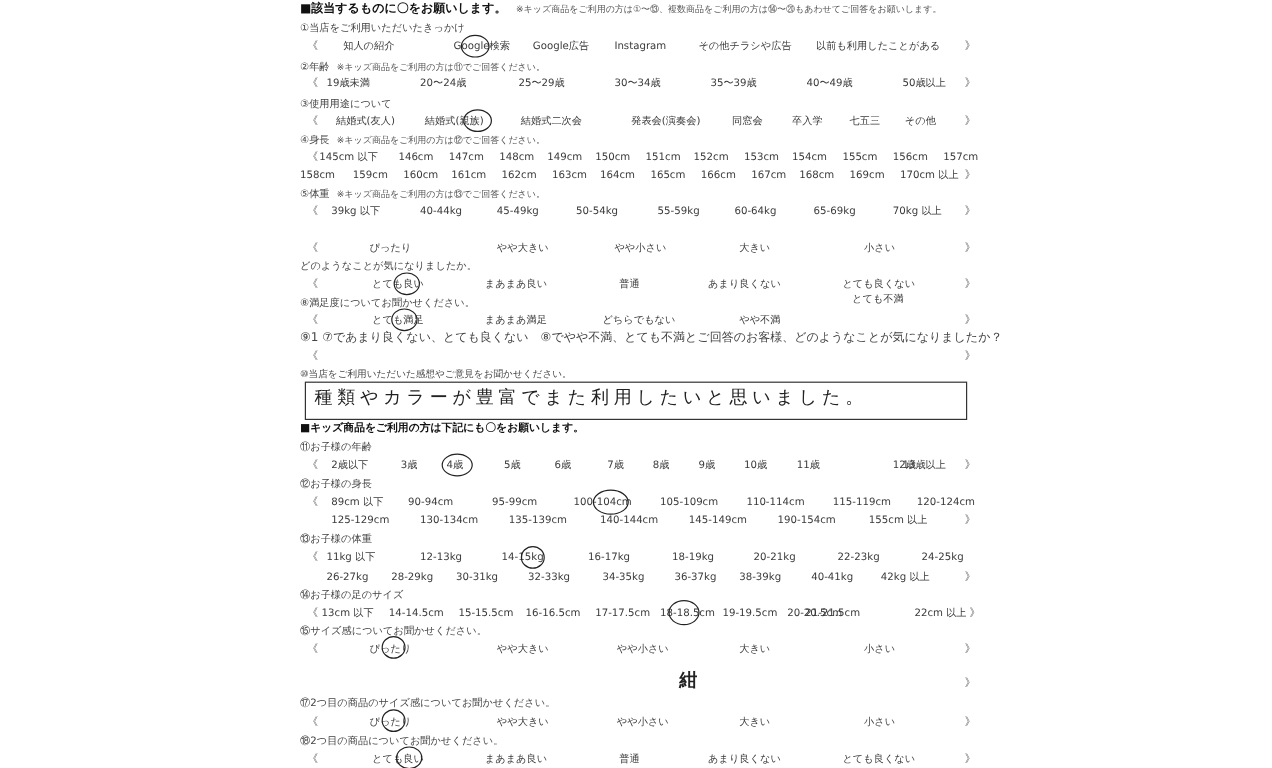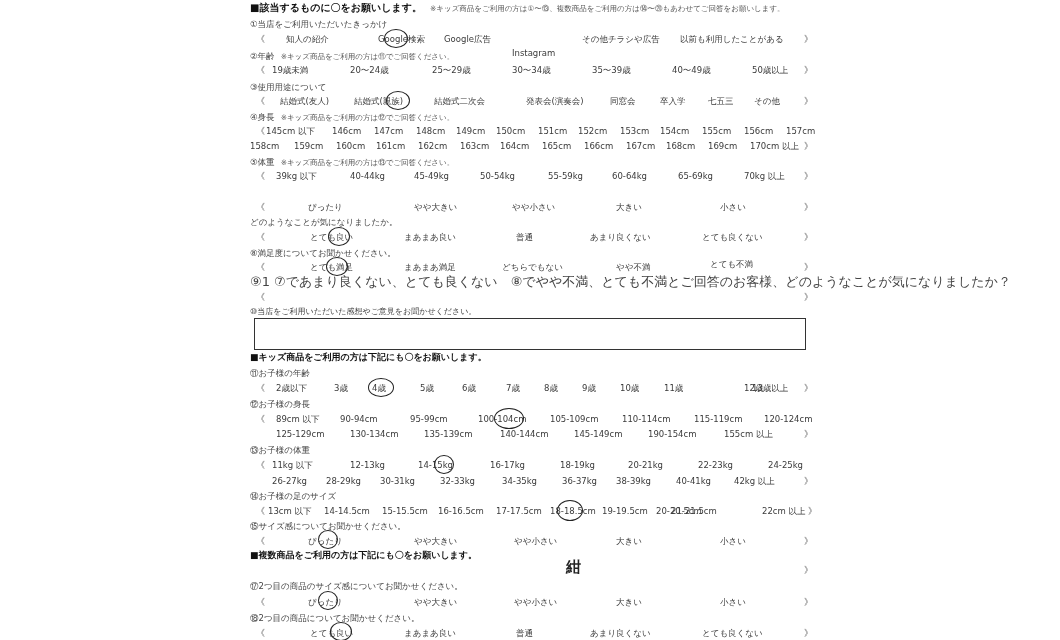--- a/index.html
+++ b/index.html
@@ -26,21 +26,21 @@
 
   <div class="ln hd" style="top:2px">
     <span>■該当するものに〇をお願いします。</span><span class="note">※キッズ商品をご利用の方は①〜⑬、複数商品をご利用の方は⑭〜⑳もあわせてご回答をお願いします。</span>
   </div>
 
   <div class="ln q" style="top:18px">①当店をご利用いただいたきっかけ</div>
   <span class="br" style="left:256px;top:33px">《</span>
   <span class="opt" style="left:286px;top:33px">知人の紹介</span>
   <span class="opt" style="left:378px;top:33px">Google検索</span>
   <span class="opt" style="left:444px;top:33px">Google広告</span>
-  <span class="opt" style="left:512px;top:47px">Instagram</span>
+  <span class="opt" style="left:512px;top:33px">Instagram</span>
   <span class="opt" style="left:582px;top:33px">その他チラシや広告</span>
   <span class="opt" style="left:680px;top:33px">以前も利用したことがある</span>
   <span class="br" style="left:804px;top:33px">》</span>
   <div class="circ" style="left:384px;top:29px;width:22px;height:17px"></div>
 
   <div class="ln q" style="top:50px"><span>②年齢</span><span class="note">※キッズ商品をご利用の方は⑪でご回答ください。</span></div>
   <span class="br" style="left:256px;top:64px">《</span>
   <span class="opt" style="left:272px;top:64px">19歳未満</span>
   <span class="opt" style="left:350px;top:64px">20〜24歳</span>
   <span class="opt" style="left:432px;top:64px">25〜29歳</span>
@@ -123,31 +123,32 @@
   <span class="opt" style="left:702px;top:231px">とても良くない</span>
   <span class="br" style="left:804px;top:231px">》</span>
   <div class="circ" style="left:328px;top:227px;width:20px;height:17px"></div>
 
   <div class="ln q" style="top:247px">⑧満足度についてお聞かせください。</div>
   <span class="br" style="left:256px;top:261px">《</span>
   <span class="opt" style="left:310px;top:261px">とても満足</span>
   <span class="opt" style="left:404px;top:261px">まあまあ満足</span>
   <span class="opt" style="left:502px;top:261px">どちらでもない</span>
   <span class="opt" style="left:616px;top:261px">やや不満</span>
-  <span class="opt" style="left:710px;top:258px">とても不満</span>
+  <span class="opt" style="left:710px;top:244px">とても不満</span>
   <span class="br" style="left:804px;top:261px">》</span>
   <div class="circ" style="left:326px;top:257px;width:20px;height:17px"></div>
 
-  <div class="ln q" style="top:276px;font-size:13px">⑨1 ⑦であまり良くない、とても良くない　⑧でやや不満、とても不満とご回答のお客様、どのようなことが気になりましたか？</div>
+  <div class="ln q" style="top:276px;font-size:10px">⑨1 ⑦であまり良くない、とても良くない　⑧でやや不満、とても不満とご回答のお客様、どのようなことが気になりましたか？</div>
   <span class="br" style="left:256px;top:291px">《</span>
   <span class="opt" style="left:272px;top:291px;width:520px"></span>
   <span class="br" style="left:804px;top:291px">》</span>
 
   <div class="ln q" style="top:306px;font-size:8px">⑩当店をご利用いただいた感想やご意見をお聞かせください。</div>
   <div class="box"></div>
+  <div class="hand">種類やカラーが豊富でまた利用したいと思いました。</div>
 
   <div class="ln hd" style="top:351px;font-size:9px">■キッズ商品をご利用の方は下記にも〇をお願いします。</div>
 
   <div class="ln q" style="top:367px">⑪お子様の年齢</div>
   <span class="br" style="left:256px;top:382px">《</span>
   <span class="opt" style="left:276px;top:382px">2歳以下</span>
   <span class="opt" style="left:334px;top:382px">3歳</span>
   <span class="opt" style="left:372px;top:382px">4歳</span>
   <span class="opt" style="left:420px;top:382px">5歳</span>
   <span class="opt" style="left:462px;top:382px">6歳</span>
@@ -221,21 +222,20 @@
   <div class="ln q" style="top:520px">⑮サイズ感についてお聞かせください。</div>
   <span class="br" style="left:256px;top:535px">《</span>
   <span class="opt" style="left:308px;top:535px">ぴったり</span>
   <span class="opt" style="left:414px;top:535px">やや大きい</span>
   <span class="opt" style="left:514px;top:535px">やや小さい</span>
   <span class="opt" style="left:616px;top:535px">大きい</span>
   <span class="opt" style="left:720px;top:535px">小さい</span>
   <span class="br" style="left:804px;top:535px">》</span>
   <div class="circ" style="left:318px;top:530px;width:18px;height:17px"></div>
 
-  <div class="ln hd" style="top:549px;font-size:9px">■複数商品をご利用の方は下記にも〇をお願いします。</div>
 
   <span class="kanji">紺</span>
   <span class="br" style="left:804px;top:564px">》</span>
 
   <div class="ln q" style="top:580px">⑰2つ目の商品のサイズ感についてお聞かせください。</div>
   <span class="br" style="left:256px;top:596px">《</span>
   <span class="opt" style="left:308px;top:596px">ぴったり</span>
   <span class="opt" style="left:414px;top:596px">やや大きい</span>
   <span class="opt" style="left:514px;top:596px">やや小さい</span>
   <span class="opt" style="left:616px;top:596px">大きい</span>

